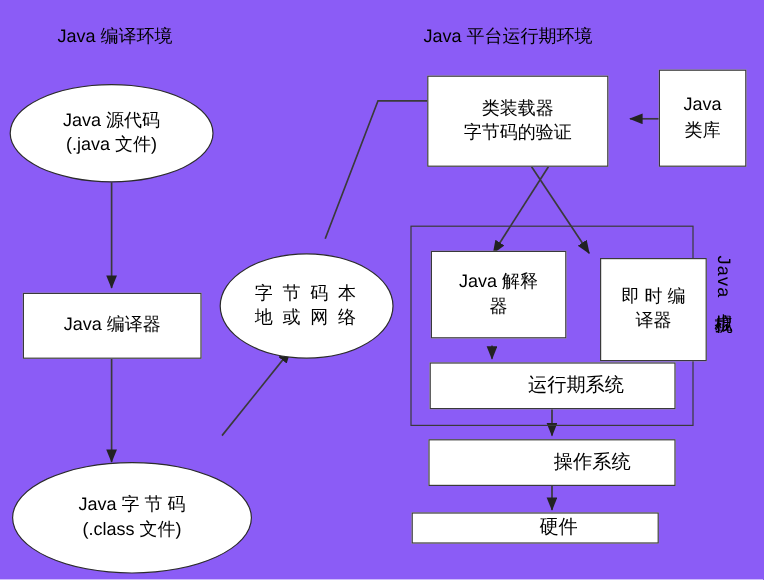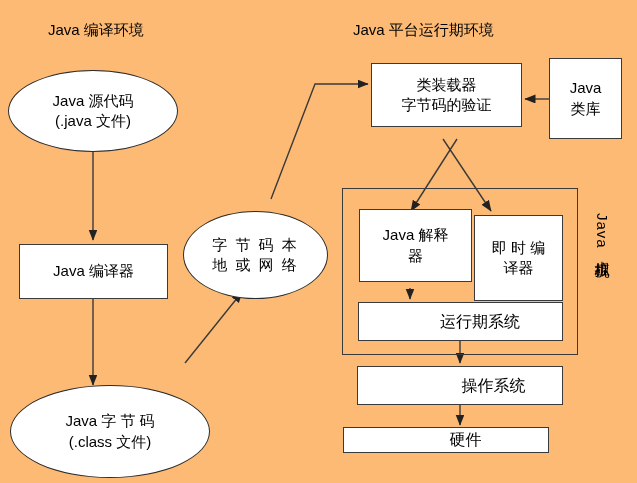--- a/index.html
+++ b/index.html
@@ -4,21 +4,21 @@
 <style>
   html, body {
     margin: 0;
     padding: 0;
     background: #ffffff;
   }
   #canvas {
     position: relative;
     width: 637px;
     height: 483px;
-    background: #fdba74;
+    background: #8b5cf6;
     font-family: "Liberation Sans", "DejaVu Sans", sans-serif;
     overflow: hidden;
   }
   svg.edges {
     position: absolute;
     left: 0;
     top: 0;
     width: 637px;
     height: 483px;
     pointer-events: none;
@@ -130,36 +130,36 @@
 
   <div class="node rect" style="left:19px; top:244px; width:149px; height:55px;">
     <span class="line1 fs15">Java 编译器</span>
   </div>
 
   <div class="node ellipse" style="left:183px; top:211px; width:145px; height:88px;">
     <span class="line1 fs15 sp">字 节 码 本</span>
     <span class="line2 fs15 sp">地 或 网 络</span>
   </div>
 
-  <div class="node rect" style="left:371px; top:63px; width:151px; height:64px;">
+  <div class="node rect" style="left:356px; top:63px; width:151px; height:76px;">
     <span class="line1 fs15">类装载器</span>
     <span class="line2 fs15">字节码的验证</span>
   </div>
 
   <div class="node rect" style="left:549px; top:58px; width:73px; height:81px;">
     <span class="line1 fs15">Java</span>
     <span class="line2 fs15">类库</span>
   </div>
 
   <div class="node rect" style="left:359px; top:209px; width:113px; height:73px;">
     <span class="line1 fs15">Java 解释</span>
     <span class="line2 fs15">器</span>
   </div>
 
-  <div class="node rect" style="left:474px; top:215px; width:89px; height:86px;">
+  <div class="node rect" style="left:500px; top:215px; width:89px; height:86px;">
     <span class="line1 fs15">即 时 编</span>
     <span class="line2 fs15">译器</span>
   </div>
 
   <div class="node rect" style="left:358px; top:302px; width:205px; height:39px;">
     <span class="line1 fs16">运行期系统</span>
   </div>
 
   <div class="node rect" style="left:357px; top:366px; width:206px; height:39px;padding-left:28px;">
     <span class="line1 fs16">操作系统</span>

